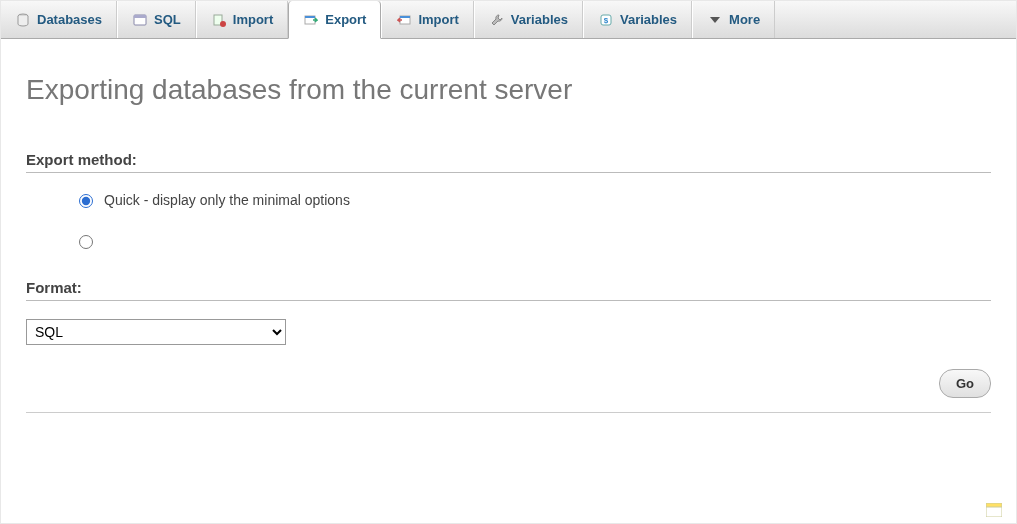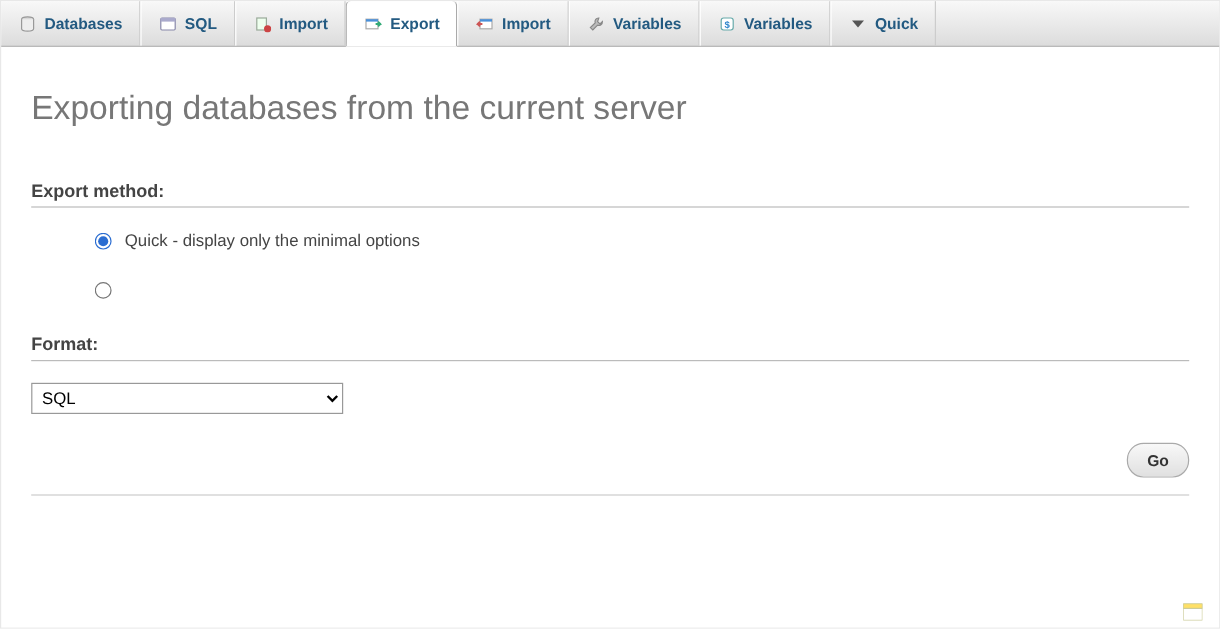--- a/index.html
+++ b/index.html
@@ -196,21 +196,21 @@
             <text x="7" y="10" font-size="8" text-anchor="middle" fill="#38c">$</text>
           </svg>
       </span>
       <span>Variables</span>
     </div>
 
     <div class="tab">
       <span class="icon">
           <span class="tri-down"></span>
         </span>
-      <span>Quick</span>
+      <span>More</span>
     </div>
 
   </div>
 
   <div class="content">
 
     <h2 class="page-title">Exporting databases from the current server</h2>
 
     <div class="section-label">Export method:</div>
 

